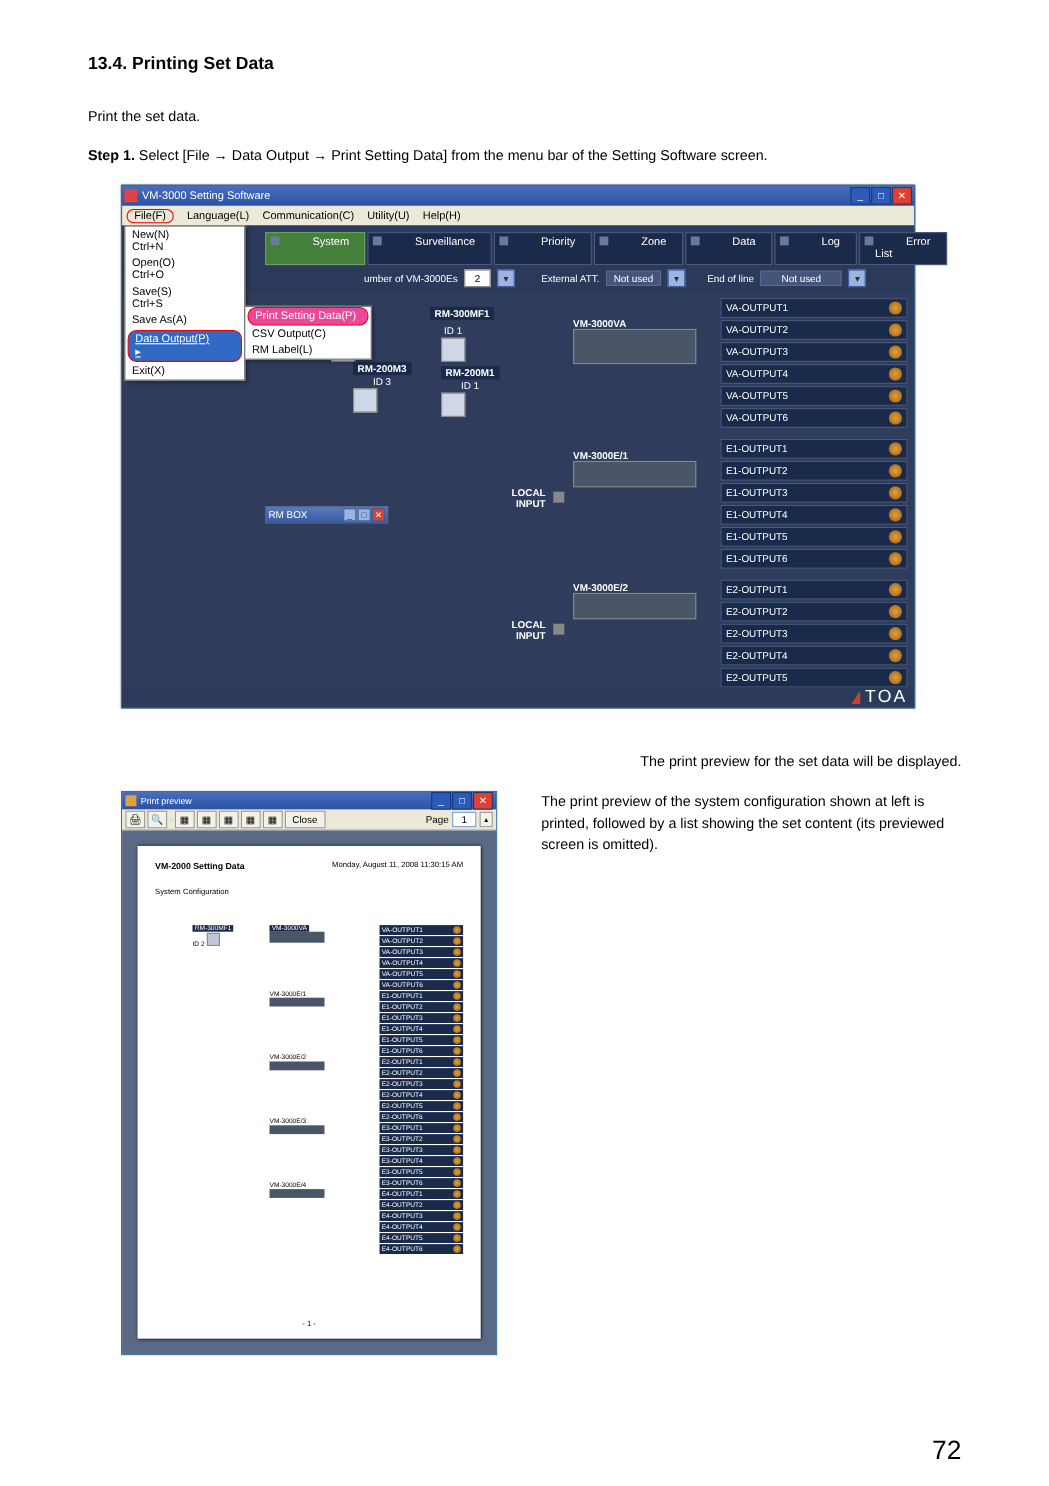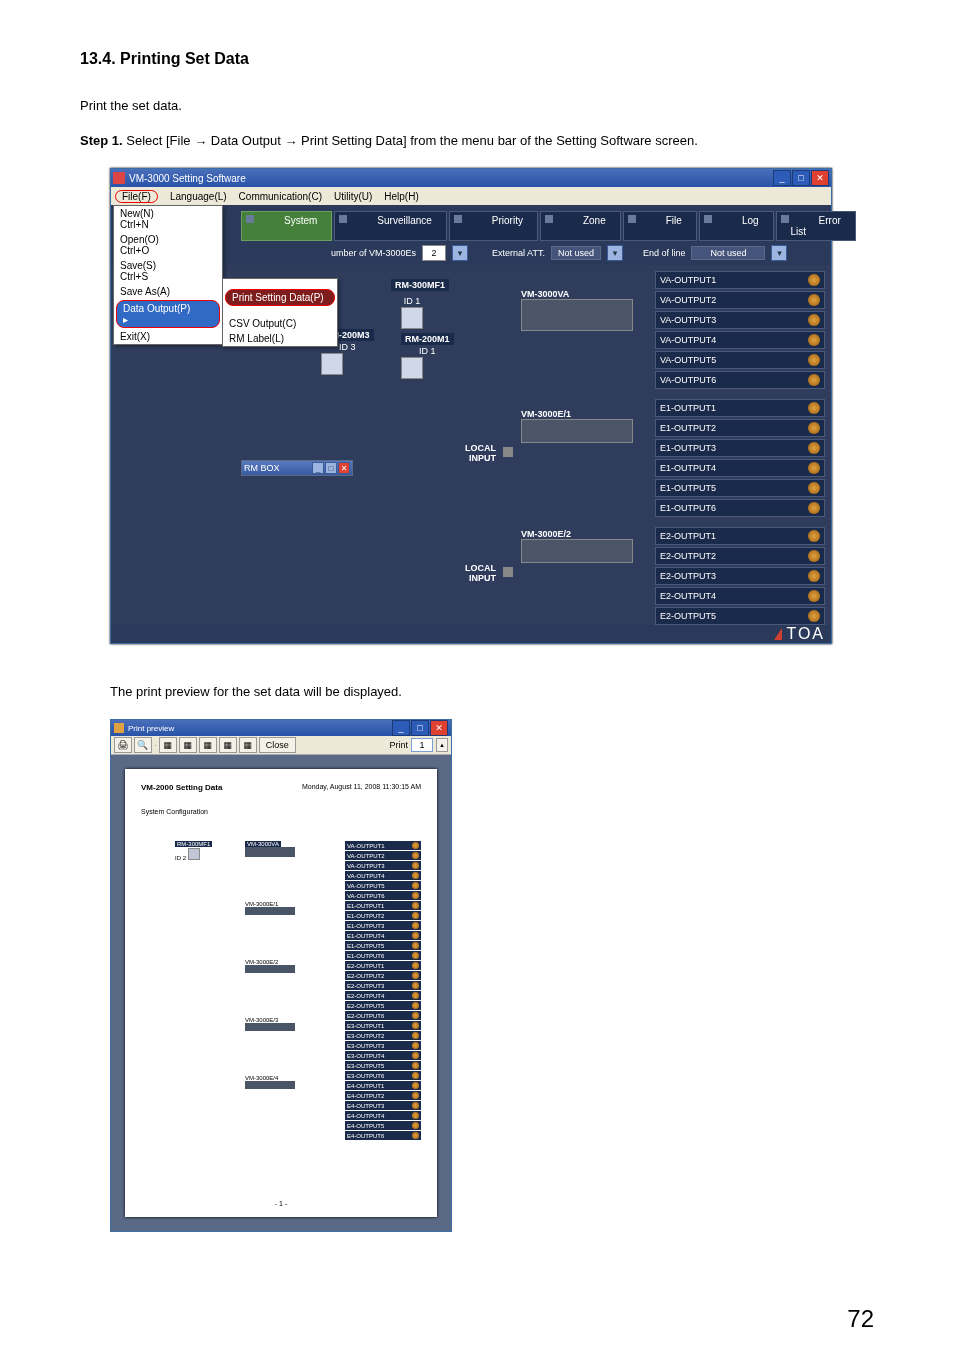--- a/index.html
+++ b/index.html
@@ -86,31 +86,32 @@
     padding: 2px 8px 2px 6px;
     white-space: nowrap;
     flex-direction: column;
   }
   .dropdown .row.sel {
     background: #316ac5; color: #fff;
   }
   .dropdown .row.sel-red {
     border: 1.5px solid #e00; border-radius: 8px;
     margin: 1px 2px;
+    text-decoration: underline;
   }
   .submenu {
     position: absolute; left: 108px; top: 72px;
     background: #fff; border: 1px solid #666;
     min-width: 110px; box-shadow: 2px 2px 3px rgba(0,0,0,0.3);
   }
   .submenu .row { padding: 2px 10px 2px 6px; font-size: 10px; }
   .submenu .row.hl { background: #316ac5; color: #fff; }
   .submenu .row.hl-red {
     border: 1.5px solid #e00; border-radius: 8px;
-    margin: 10px 2px; background: #7f1d1d; color:#fff;
+    margin: 0 2px; background: #ec4899; color:#fff;
   }
 
   .tabs {
     background: #2b3a5a;
     display: flex;
     gap: 2px;
     padding: 6px 4px 0 130px;
   }
   .tab {
     background: #1a2a4a;
@@ -277,21 +278,21 @@
           <div class="row">RM Label(L)</div>
         </div>
       </div>
     </div>
 
     <div class="tabs">
       <div class="tab active"><span class="sq"></span><span class="lbl">System</span></div>
       <div class="tab"><span class="sq"></span><span class="lbl">Surveillance</span></div>
       <div class="tab"><span class="sq"></span><span class="lbl">Priority</span></div>
       <div class="tab"><span class="sq"></span><span class="lbl">Zone</span></div>
-      <div class="tab"><span class="sq"></span><span class="lbl">File</span></div>
+      <div class="tab"><span class="sq"></span><span class="lbl">Data</span></div>
       <div class="tab"><span class="sq"></span><span class="lbl">Log</span></div>
       <div class="tab errlist"><span class="sq"></span><span class="lbl">Error List</span></div>
     </div>
 
     <div class="subbar">
       <span class="lab">umber of VM-3000Es</span>
       <span class="inbox">2</span>
       <span class="ddarrow">▾</span>
       <span style="width:12px;"></span>
       <span class="lab">External ATT.</span>
@@ -437,21 +438,21 @@
         </div>
     </div>
 
     <div class="footer">
       <span class="tri"></span>
       <span class="toa">TOA</span>
     </div>
   </div>
 </div>
 
-<p class="bodytext" style="margin-left:30px;">The print preview for the set data will be displayed.</p>
+<p class="bodytext" style="margin-left:30px;text-align:right;">The print preview for the set data will be displayed.</p>
 
 <div class="preview-wrap" style="margin-left:30px;">
   <div class="prev-window">
     <div class="prev-titlebar">
       <span class="pt-icon"></span>
       <span>Print preview</span>
       <div class="win-controls" style="margin-left:auto;">
         <div class="win-btn">_</div>
         <div class="win-btn">□</div>
         <div class="win-btn close">✕</div>
@@ -461,21 +462,21 @@
       <span class="tbbtn">🖨</span>
       <span class="tbbtn">🔍</span>
       <span style="color:#888;">·</span>
       <span class="tbbtn">▦</span>
       <span class="tbbtn">▦</span>
       <span class="tbbtn">▦</span>
       <span class="tbbtn">▦</span>
       <span class="tbbtn">▦</span>
       <span class="tbclose">Close</span>
       <div class="tbpage">
-        <span>Print</span>
+        <span>Page</span>
         <span class="pn">1</span>
         <span class="tbbtn" style="width:10px;height:12px;font-size:7px;flex-direction:column;">▴</span>
       </div>
     </div>
     <div class="prev-body">
       <div class="page">
         <div class="hd">VM-2000 Setting Data</div>
         <div class="date">Monday, August 11, 2008 11:30:15 AM</div>
         <div class="sect">System Configuration</div>
 
@@ -628,15 +629,16 @@
             <div class="mrow">
               <span>E4-OUTPUT6</span>
               <span class="msp"></span>
             </div>
           </div>
         <div class="pnum">- 1 -</div>
       </div>
     </div>
   </div>
 
+  <div class="rightcol">The print preview of the system configuration shown at left is printed, followed by a list showing the set content (its previewed screen is omitted).</div>
 </div>
 
 <div class="pagenum">72</div>
 
 </body></html>

